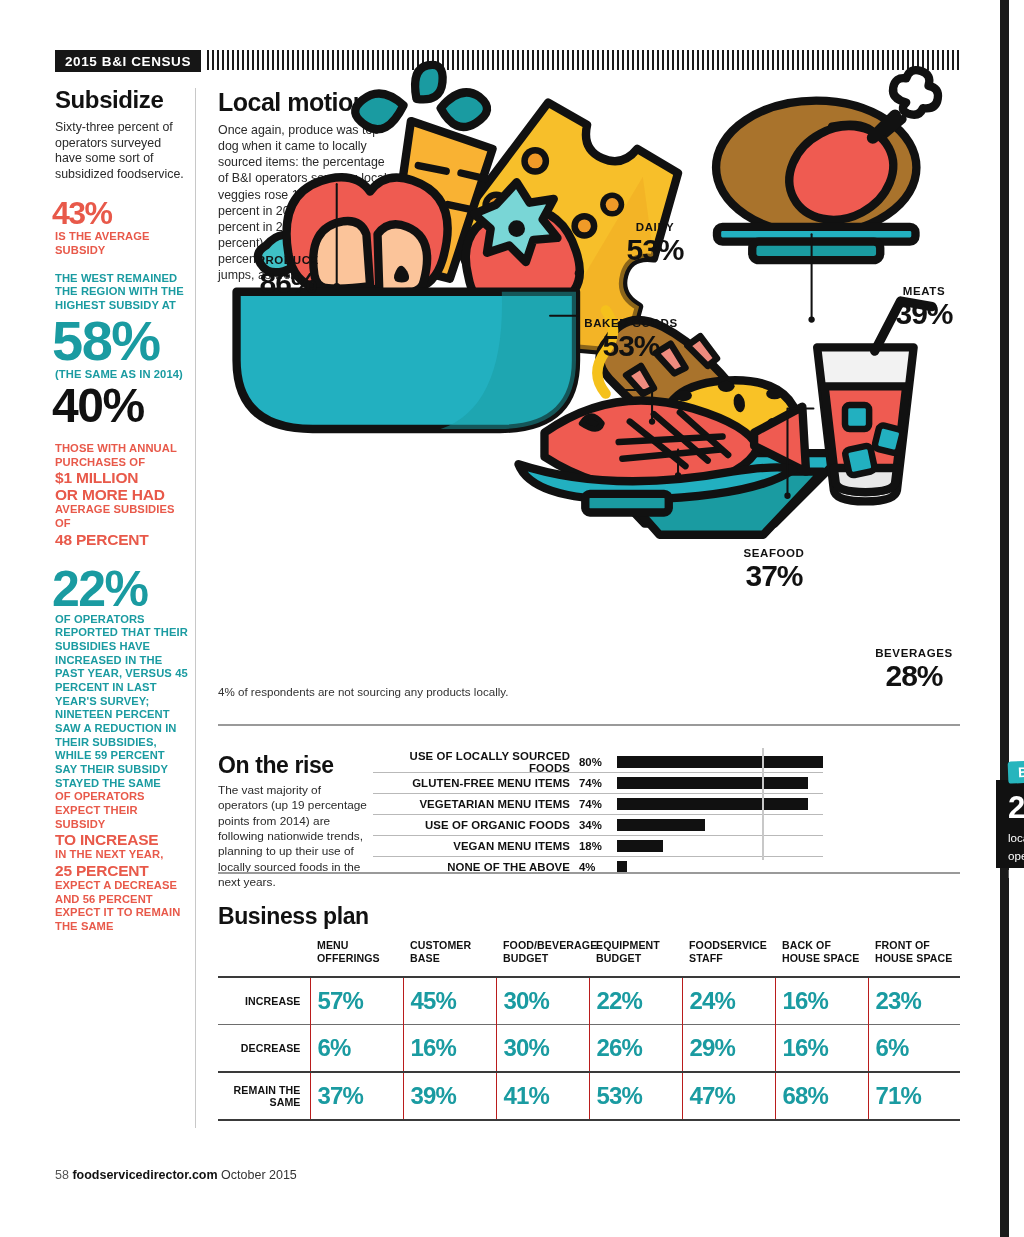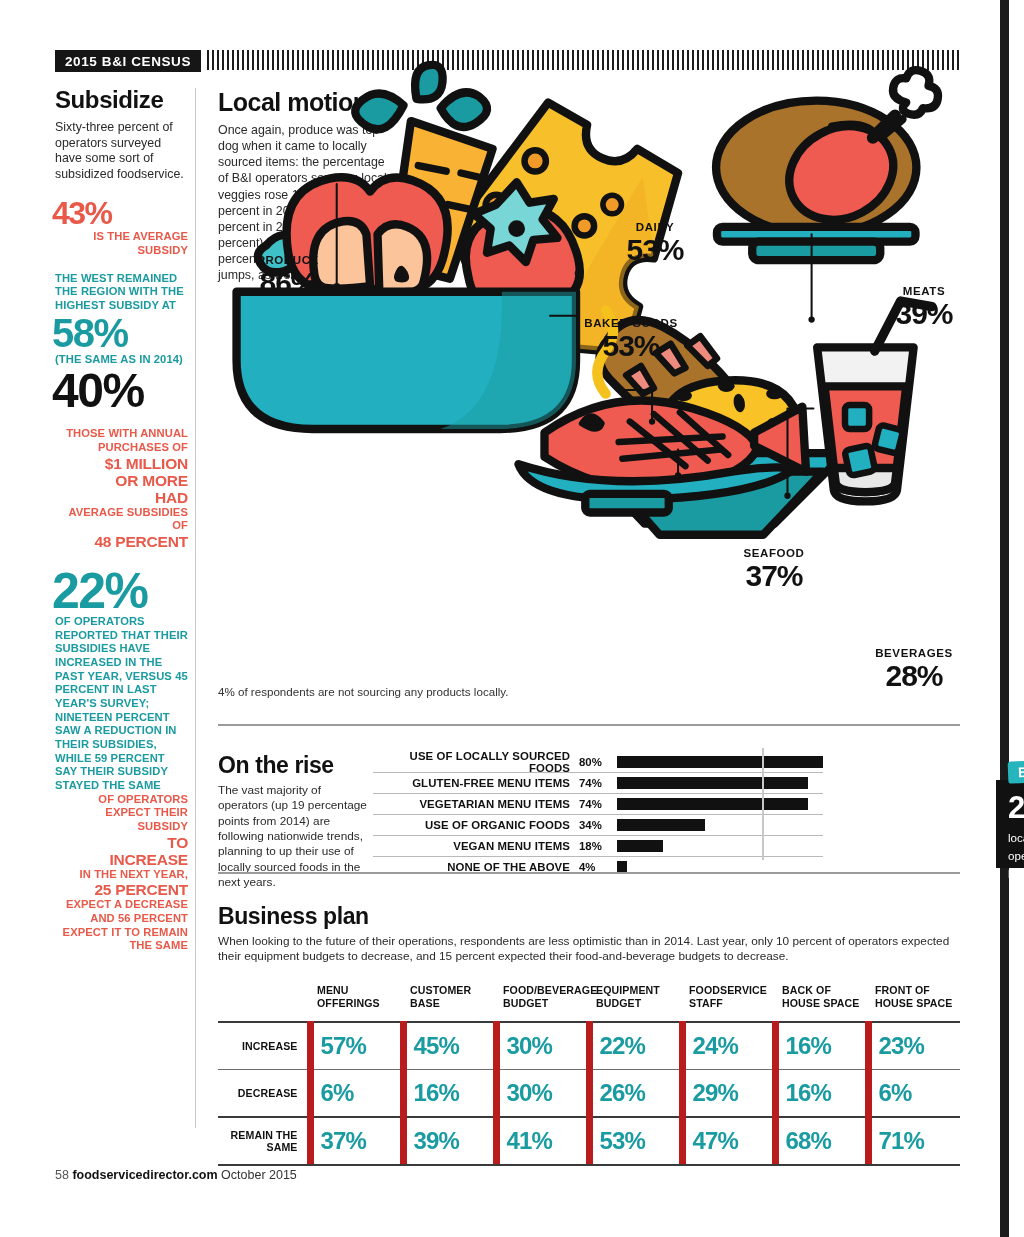--- a/index.html
+++ b/index.html
@@ -22,30 +22,30 @@
   
   .sidebar{position:absolute;left:55px;top:88px;width:133px;}
   .side-divider{position:absolute;left:195px;top:88px;width:1px;height:1040px;background:#c8c8c8;}
   .side-h{font-size:24px;font-weight:bold;line-height:1.04;letter-spacing:-.4px;color:#111;margin:0 0 7px 0;}
   .side-p{font-size:12.4px;line-height:1.27;color:#2a2a2a;margin:0 0 2px 0;}
   .big{font-weight:bold;line-height:.92;letter-spacing:-1.5px;}
   .big-red{color:#e8594a;}
   .big-teal{color:#1a9ba1;}
   .big-black{color:#111;}
   .cap{font-size:11.2px;font-weight:bold;line-height:1.22;letter-spacing:.1px;text-transform:uppercase;}
-  .cap-red{color:#e8594a;text-align:right;}
+  .cap-red{color:#e8594a;}
   .cap-teal{color:#1a9ba1;}
   .cap-black{color:#111;}
   .n43{font-size:32px;margin:16px 0 2px -3px;}
-  .n58{font-size:40px;margin:2px 0 2px -3px;}
+  .n58{font-size:56px;margin:2px 0 2px -3px;}
   .n40{font-size:48px;margin:2px 0 2px -3px;}
   .n22{font-size:50px;margin:18px 0 1px -3px;}
   .n19{font-size:48px;margin:18px 0 1px -3px;}
   .blk{margin-top:14px;}
-  .cap-lg{font-size:15.5px;line-height:1.1;letter-spacing:-.2px;margin-left:36px;}
+  .cap-lg{font-size:15.5px;line-height:1.1;letter-spacing:-.2px;}
 
   
   .main{position:absolute;left:218px;top:88px;width:742px;}
   .sec-h{font-size:25px;font-weight:bold;letter-spacing:-.5px;color:#111;margin:0 0 5px 0;}
   .sec-p{font-size:12.4px;line-height:1.3;color:#2a2a2a;margin:0;}
 
   
   .illus{position:absolute;left:200px;top:40px;width:800px;height:650px;}
   .lab{position:absolute;text-align:center;}
   .lab .t{font-size:11.5px;font-weight:bold;letter-spacing:.6px;color:#111;line-height:1;}
@@ -78,21 +78,21 @@
 
   
   .bp{position:absolute;left:218px;top:895px;width:742px;margin-top:8px;}
   .bp-h{font-size:23px;font-weight:bold;letter-spacing:-.4px;margin:0 0 4px 0;}
   .bp-p{font-size:11.8px;line-height:1.3;color:#2a2a2a;margin:0 0 14px 0;}
   table.bpt{border-collapse:collapse;width:742px;table-layout:fixed;}
   table.bpt th,table.bpt td{padding:0;vertical-align:middle;}
   .rowhdr{width:92px;text-align:right;padding-right:9px !important;font-size:10.6px;font-weight:bold;letter-spacing:.1px;color:#111;}
   .colhdr{font-size:10.6px;font-weight:bold;line-height:1.22;letter-spacing:.1px;color:#111;
     text-align:left;padding:0 0 6px 7px !important;vertical-align:bottom;height:36px;}
-  .cell{font-size:24px;font-weight:bold;color:#1a9ba1;letter-spacing:-.8px;padding:4px 0 4px 7px !important;height:38px;border-left:7px solid #b91c1c;}
+  .cell{font-size:24px;font-weight:bold;color:#1a9ba1;letter-spacing:-.8px;padding:4px 0 4px 7px !important;height:38px;border-left:1px solid #b91c1c;}
   .rowline{border-top:1.5px solid #6d6d6d;}
   .rowline-bold{border-top:2px solid #3a3a3a;}
   .tbl-note{font-size:11.3px;font-style:italic;color:#333;margin-top:7px;padding-left:105px;}
 
   
   .footer{position:absolute;left:55px;top:1168px;font-size:12.5px;color:#333;}
   .footer b{color:#111;}
   .footer .pg{color:#555;}
 </style>
 </head>
@@ -370,21 +370,20 @@
         <span class="bd-txt">Percentage of food purchases that are locally sourced among operators who are buying local.</span>
       </div>
     </div>
   </div>
   <div class="bd-sep"></div>
 
   <div class="hr" style="top:872px"></div>
 
   <div class="bp">
     <div class="bp-h">Business plan</div>
-    <div class="bp-p">When looking to the future of their operations, respondents are less optimistic than in 2014. Last year, only 10 percent of operators expected their equipment budgets to decrease, and 15 percent expected their food-and-beverage budgets to decrease.</div>
 
     <table class="bpt">
       <colgroup>
         <col style="width:92px">
           <col style="width:93px">
           <col style="width:93px">
           <col style="width:93px">
         <col style="width:93px">
           <col style="width:93px">
           <col style="width:93px">

